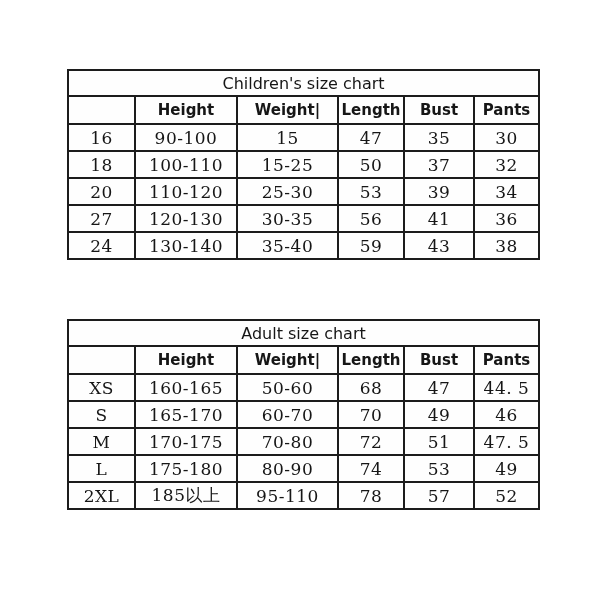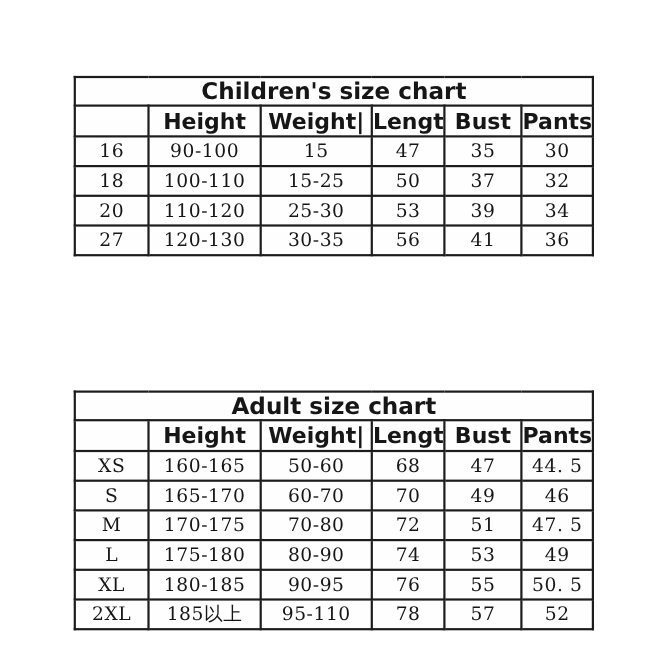--- a/index.html
+++ b/index.html
@@ -15,41 +15,41 @@
   }
   .chart-table {
     position: absolute;
     left: 67px;
     border-collapse: collapse;
     table-layout: fixed;
     width: 473px;
     background: #fefefe;
   }
   #children-table { top: 69px; }
-  #adult-table   { top: 319px; margin-top: 36px; }
+  #adult-table   { top: 319px; }
   .chart-table td {
     border: 2px solid #1c1c1c;
     text-align: center;
     vertical-align: middle;
     padding: 0;
     color: #161616;
     overflow: hidden;
     white-space: nowrap;
   }
   .title-cell {
     height: 24px;
     font-family: "DejaVu Sans", sans-serif;
-    font-weight: bold;
-    font-size: 21px;
+    font-weight: normal;
+    font-size: 16px;
   }
   .header-cell {
     height: 26px;
     font-family: "DejaVu Sans", sans-serif;
     font-weight: bold;
-    font-size: 20px;
+    font-size: 15px;
   }
   .size-cell, .value-cell {
     height: 25px;
     font-family: "DejaVu Serif", "Liberation Serif", serif;
     font-size: 17px;
     letter-spacing: 0.5px;
   }
 </style>
 </head>
 <body>
@@ -100,20 +100,28 @@
         <td class="value-cell">34</td>
       </tr>
       <tr>
         <td class="size-cell">27</td>
         <td class="value-cell">120-130</td>
         <td class="value-cell">30-35</td>
         <td class="value-cell">56</td>
         <td class="value-cell">41</td>
         <td class="value-cell">36</td>
       </tr>
+      <tr>
+        <td class="size-cell">24</td>
+        <td class="value-cell">130-140</td>
+        <td class="value-cell">35-40</td>
+        <td class="value-cell">59</td>
+        <td class="value-cell">43</td>
+        <td class="value-cell">38</td>
+      </tr>
     </tbody>
 </table>
 
 <table id="adult-table" class="chart-table">
   <colgroup>
     <col style="width:67px">
     <col style="width:102px">
     <col style="width:101px">
     <col style="width:66px">
     <col style="width:70px">
@@ -157,28 +165,20 @@
       </tr>
       <tr>
         <td class="size-cell">L</td>
         <td class="value-cell">175-180</td>
         <td class="value-cell">80-90</td>
         <td class="value-cell">74</td>
         <td class="value-cell">53</td>
         <td class="value-cell">49</td>
       </tr>
       <tr>
-        <td class="size-cell">XL</td>
-        <td class="value-cell">180-185</td>
-        <td class="value-cell">90-95</td>
-        <td class="value-cell">76</td>
-        <td class="value-cell">55</td>
-        <td class="value-cell">50. 5</td>
-      </tr>
-      <tr>
         <td class="size-cell">2XL</td>
         <td class="value-cell">185以上</td>
         <td class="value-cell">95-110</td>
         <td class="value-cell">78</td>
         <td class="value-cell">57</td>
         <td class="value-cell">52</td>
       </tr>
     </tbody>
 </table>
 

